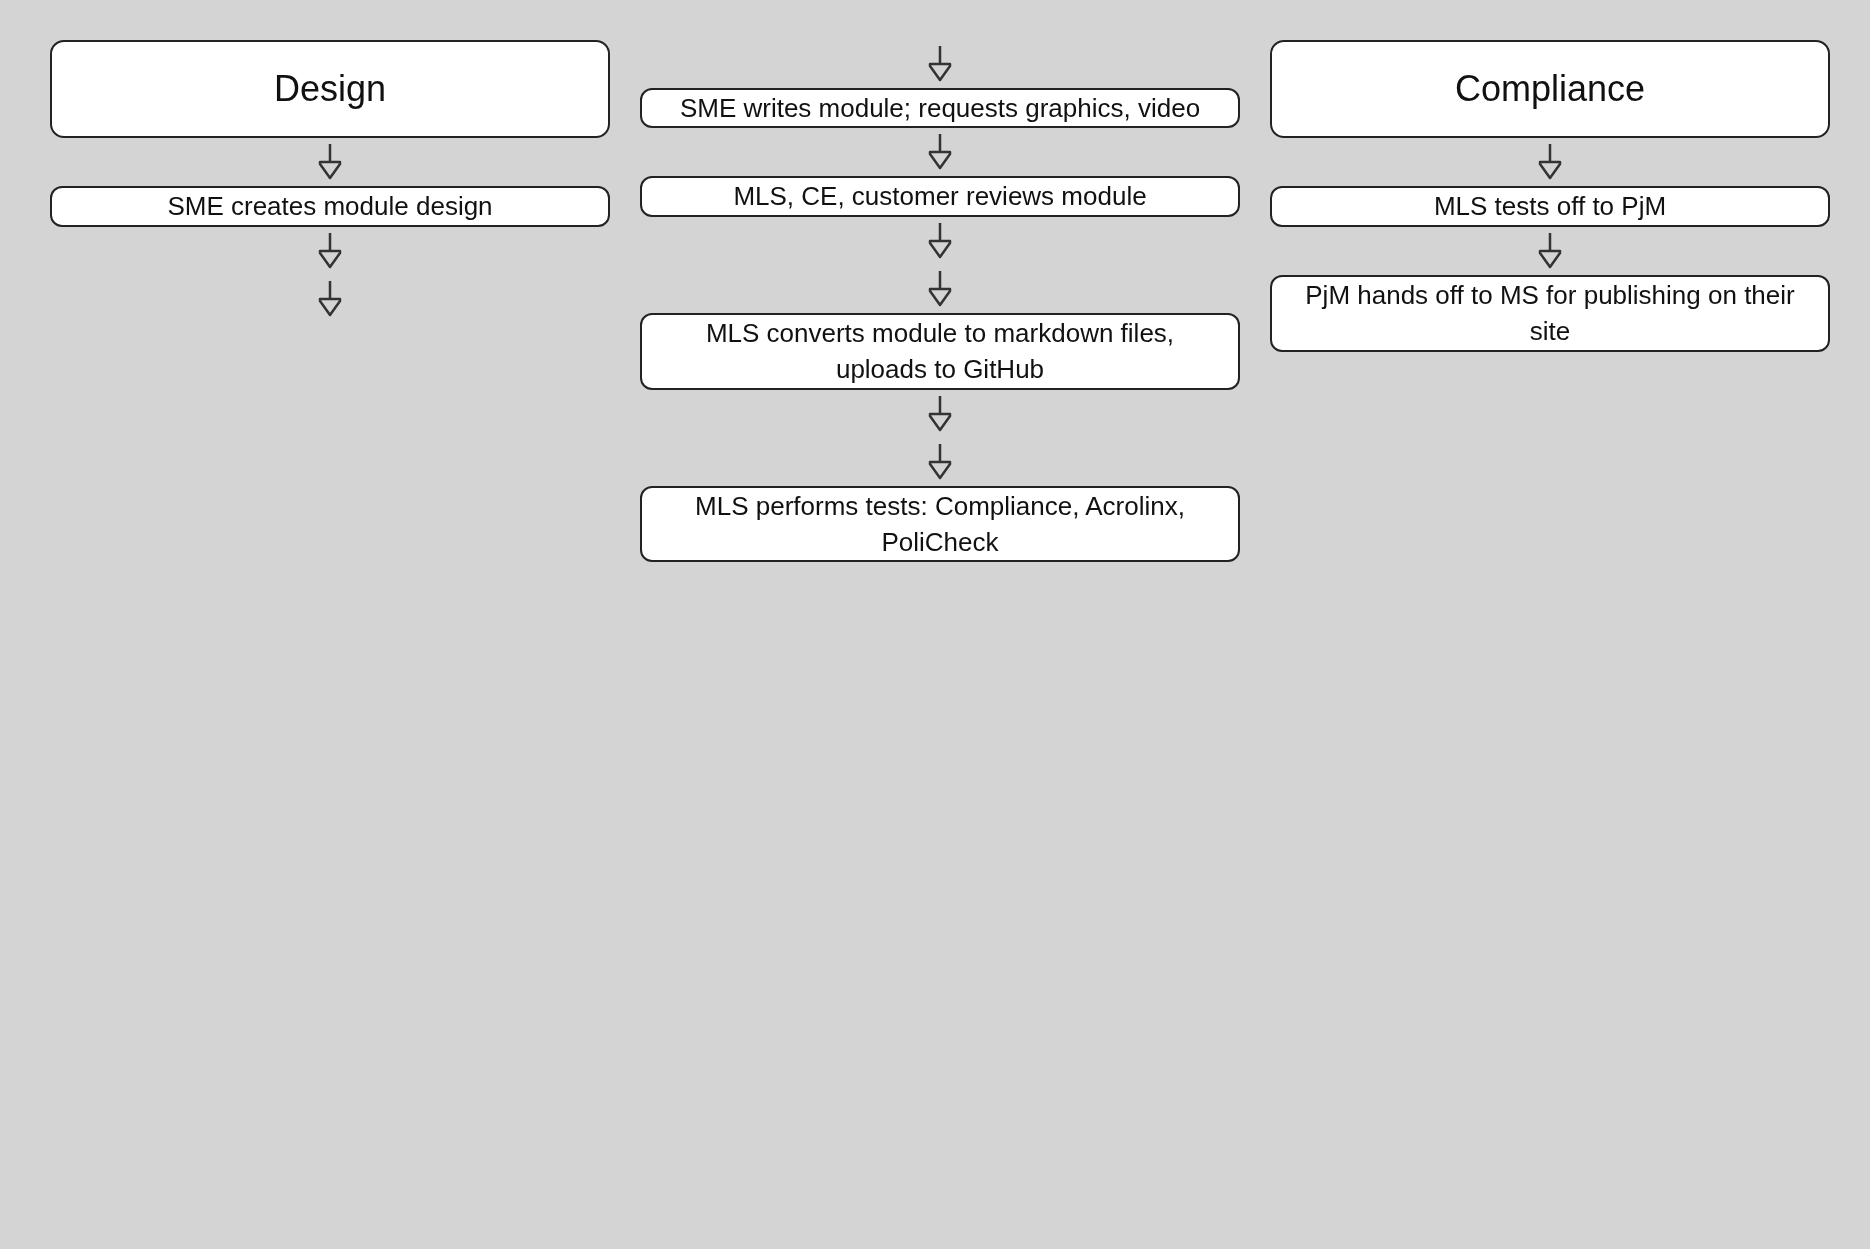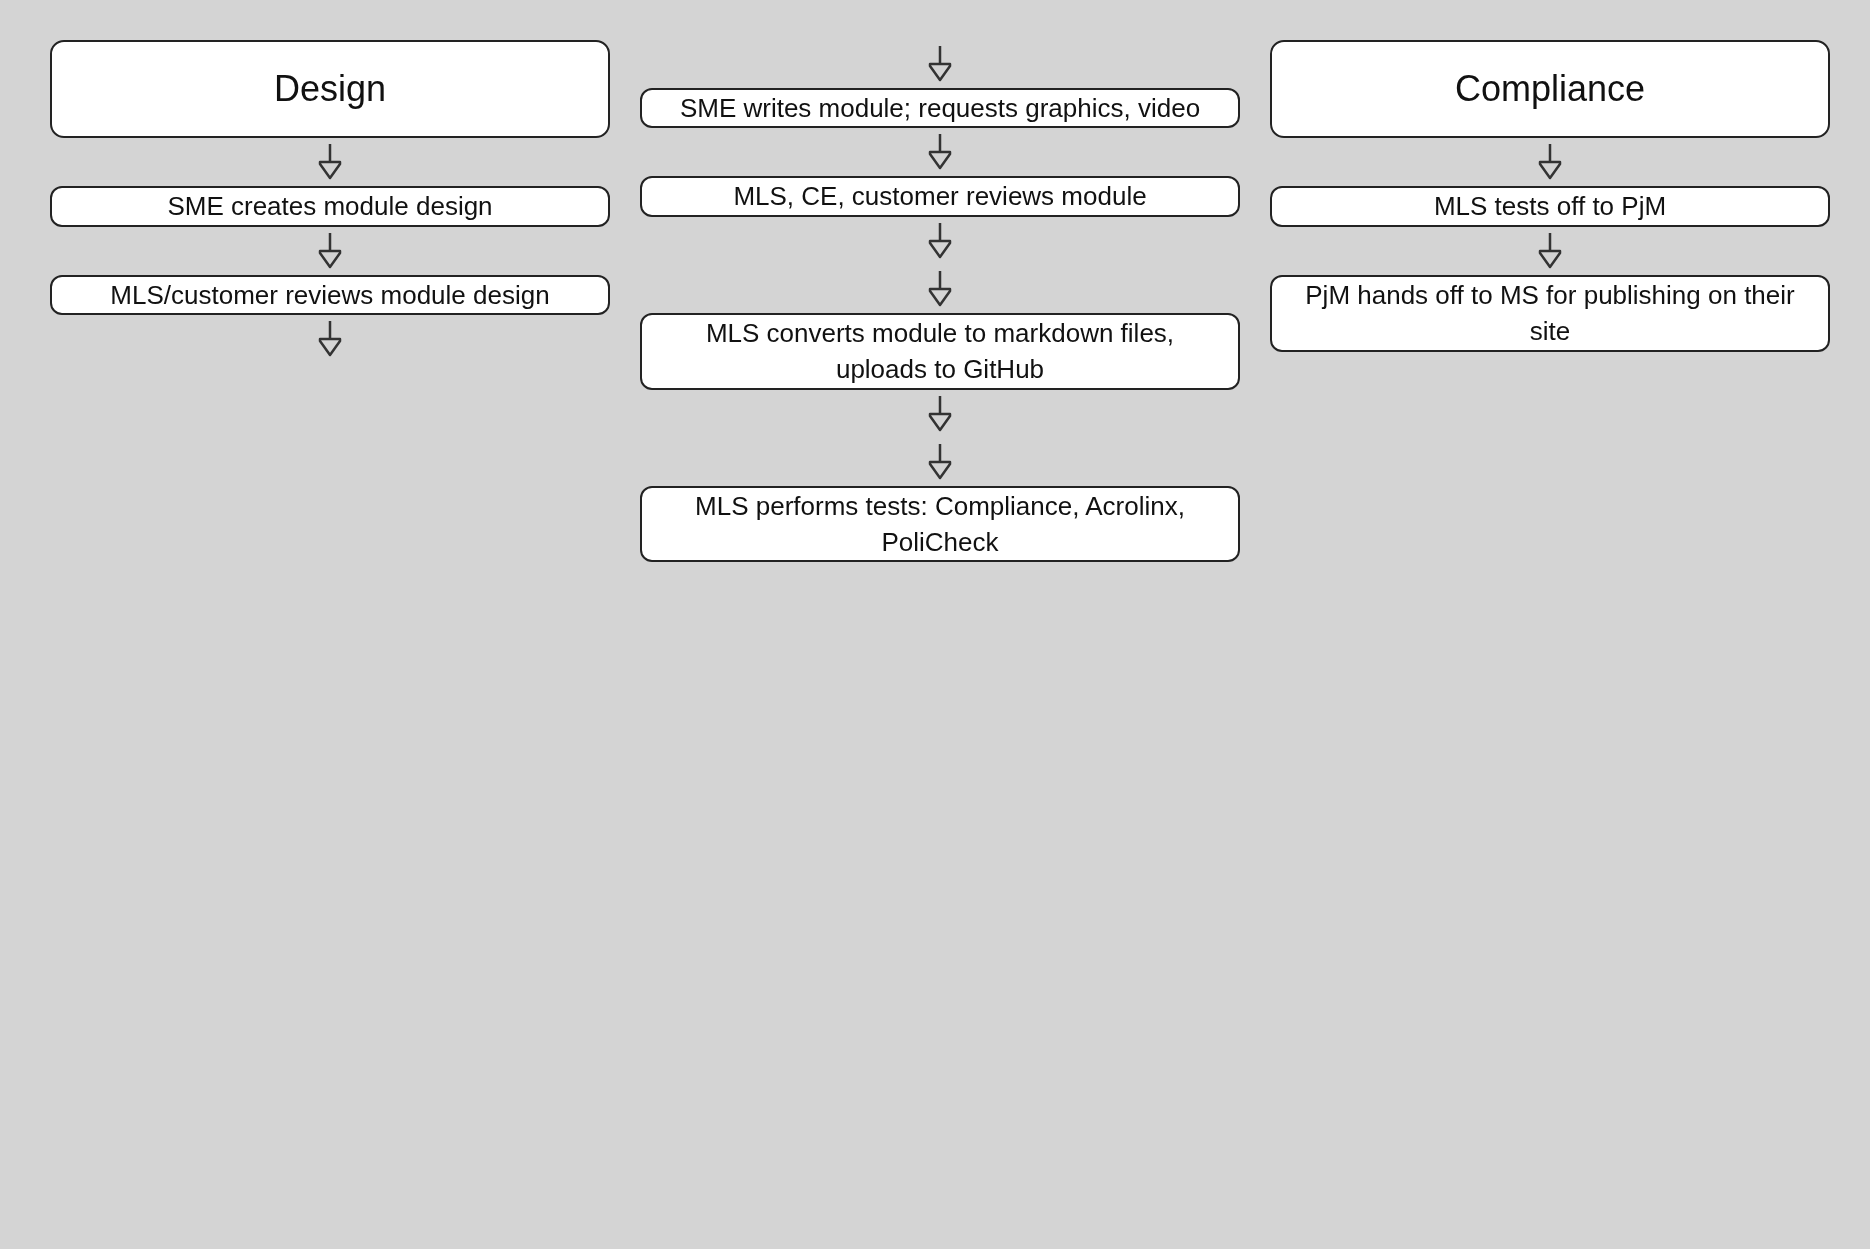--- a/index.html
+++ b/index.html
@@ -88,23 +88,20 @@
     </div>
     <div class="flow-box">
       <span>SME creates module design</span>
     </div>
     <div class="hollow-arrow">
       <svg width="28" height="36" viewBox="0 0 28 36">
         <line x1="14" y1="0" x2="14" y2="18" stroke="#333" stroke-width="2.5"></line>
         <polygon points="4,18 24,18 24,20 14,34 4,20" fill="none" stroke="#333" stroke-width="2.5" stroke-linejoin="round"></polygon>
       </svg>
     </div>
-    <div class="flow-box">
-      <span>MLS/customer reviews module design</span>
-    </div>
     <div class="hollow-arrow">
       <svg width="28" height="36" viewBox="0 0 28 36">
         <line x1="14" y1="0" x2="14" y2="18" stroke="#333" stroke-width="2.5"></line>
         <polygon points="4,18 24,18 24,20 14,34 4,20" fill="none" stroke="#333" stroke-width="2.5" stroke-linejoin="round"></polygon>
       </svg>
     </div>
   </div>
 
   <div class="column">
     <div class="hollow-arrow">

